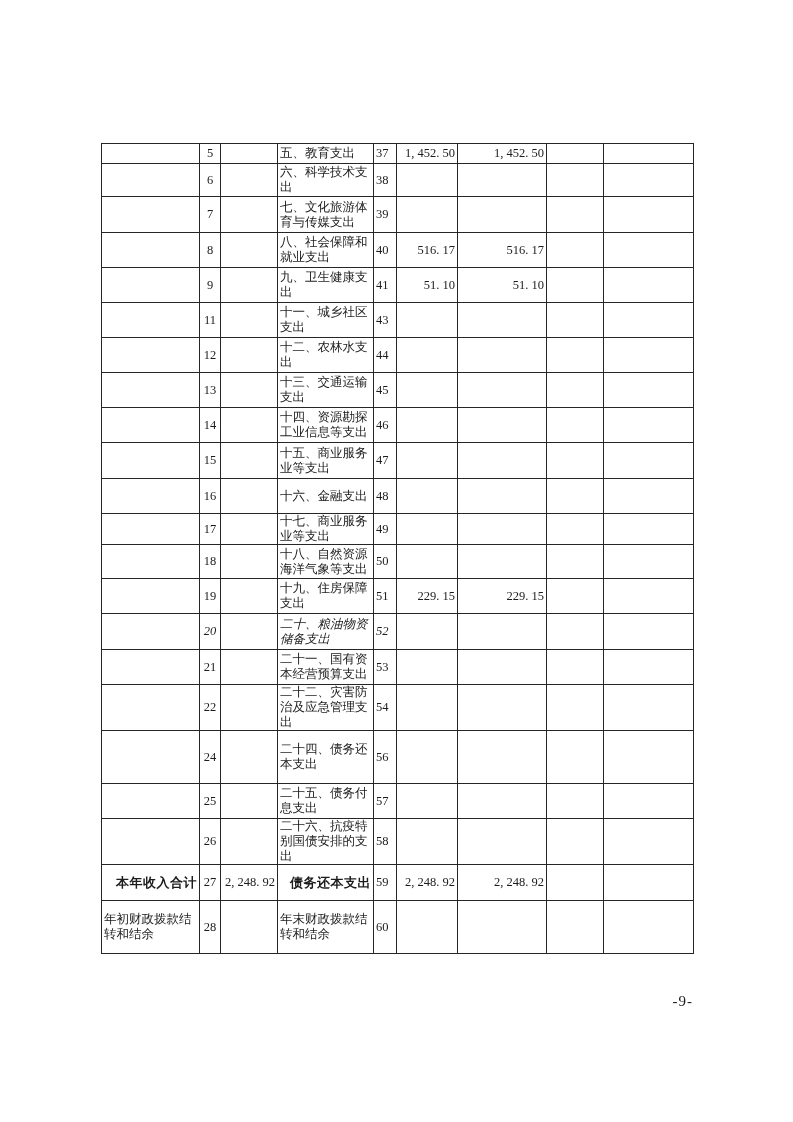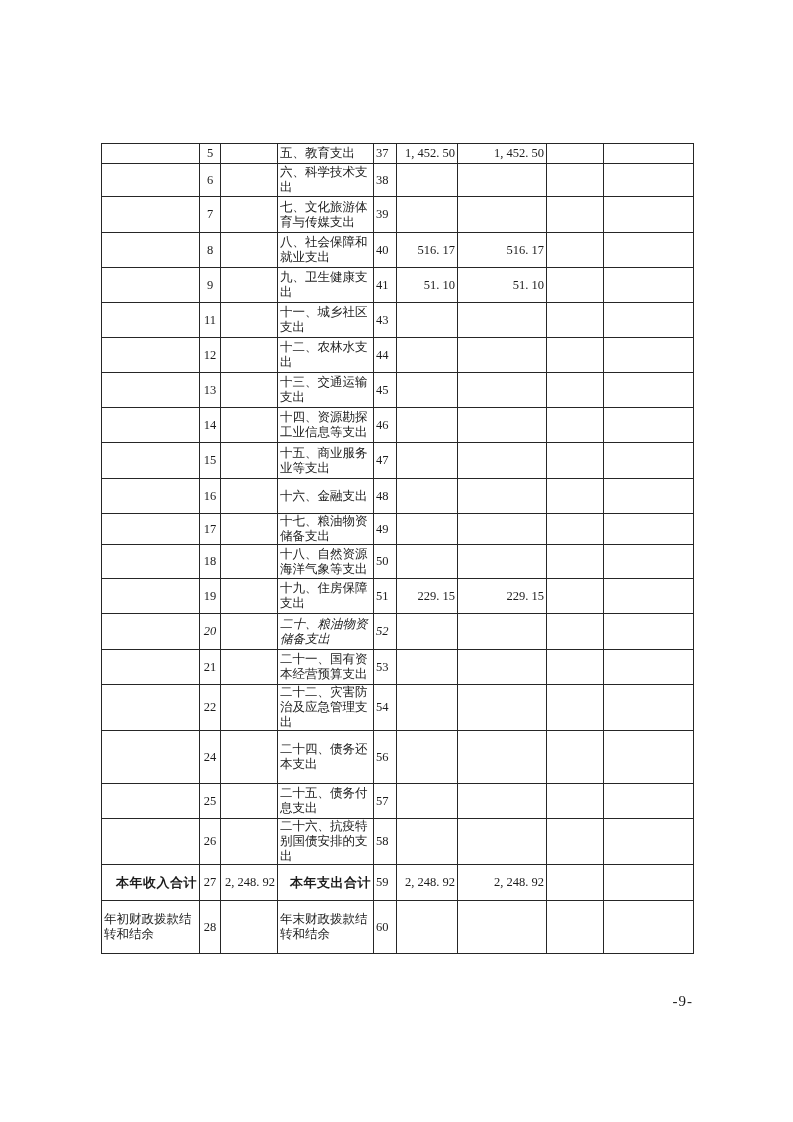--- a/index.html
+++ b/index.html
@@ -222,21 +222,21 @@
           <td class="col4">48</td>
           <td class="col5"></td>
           <td class="col6"></td>
           <td class="col7"></td>
           <td class="col8"></td>
         </tr>
         <tr>
           <td class="col0"></td>
           <td class="col1">17</td>
           <td class="col2"></td>
-          <td class="col3">十七、粮油物资储备支出</td>
+          <td class="col3">十七、商业服务业等支出</td>
           <td class="col4">49</td>
           <td class="col5"></td>
           <td class="col6"></td>
           <td class="col7"></td>
           <td class="col8"></td>
         </tr>
         <tr>
           <td class="col0"></td>
           <td class="col1">18</td>
           <td class="col2"></td>
@@ -321,21 +321,21 @@
           <td class="col4">58</td>
           <td class="col5"></td>
           <td class="col6"></td>
           <td class="col7"></td>
           <td class="col8"></td>
         </tr>
         <tr class="em">
           <td class="col0">本年收入合计</td>
           <td class="col1">27</td>
           <td class="col2">2, 248. 92</td>
-          <td class="col3">本年支出合计</td>
+          <td class="col3">债务还本支出</td>
           <td class="col4">59</td>
           <td class="col5">2, 248. 92</td>
           <td class="col6">2, 248. 92</td>
           <td class="col7"></td>
           <td class="col8"></td>
         </tr>
         <tr>
           <td class="col0">年初财政拨款结转和结余</td>
           <td class="col1">28</td>
           <td class="col2"></td>

